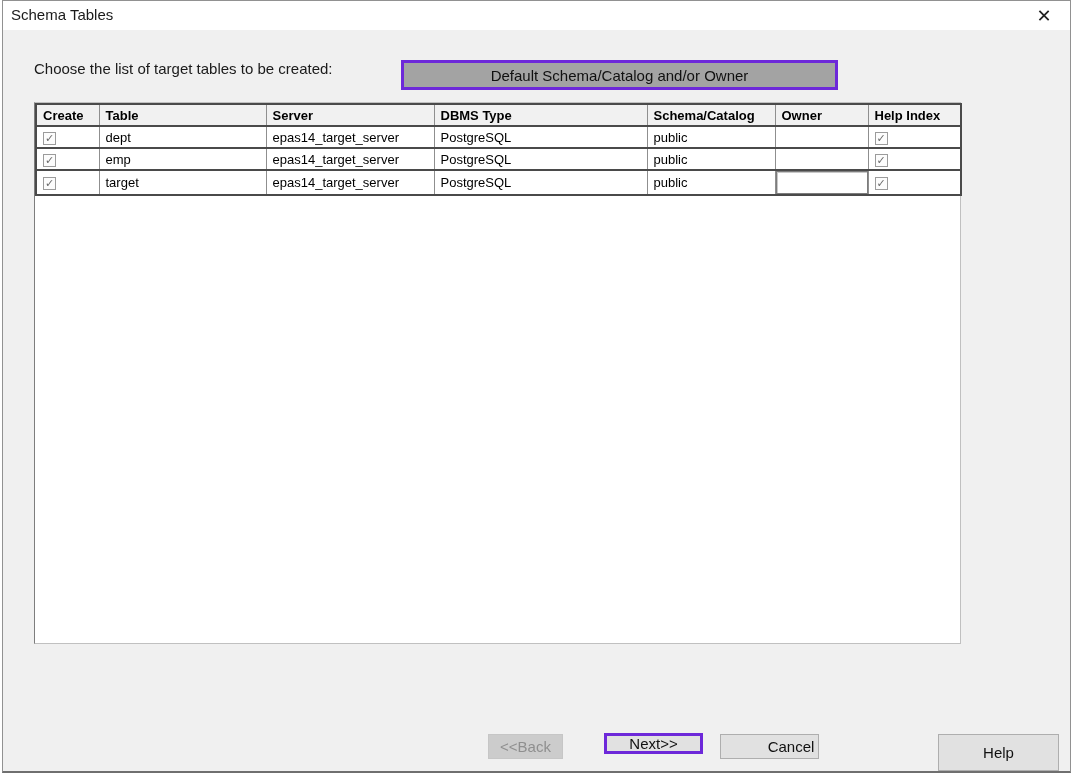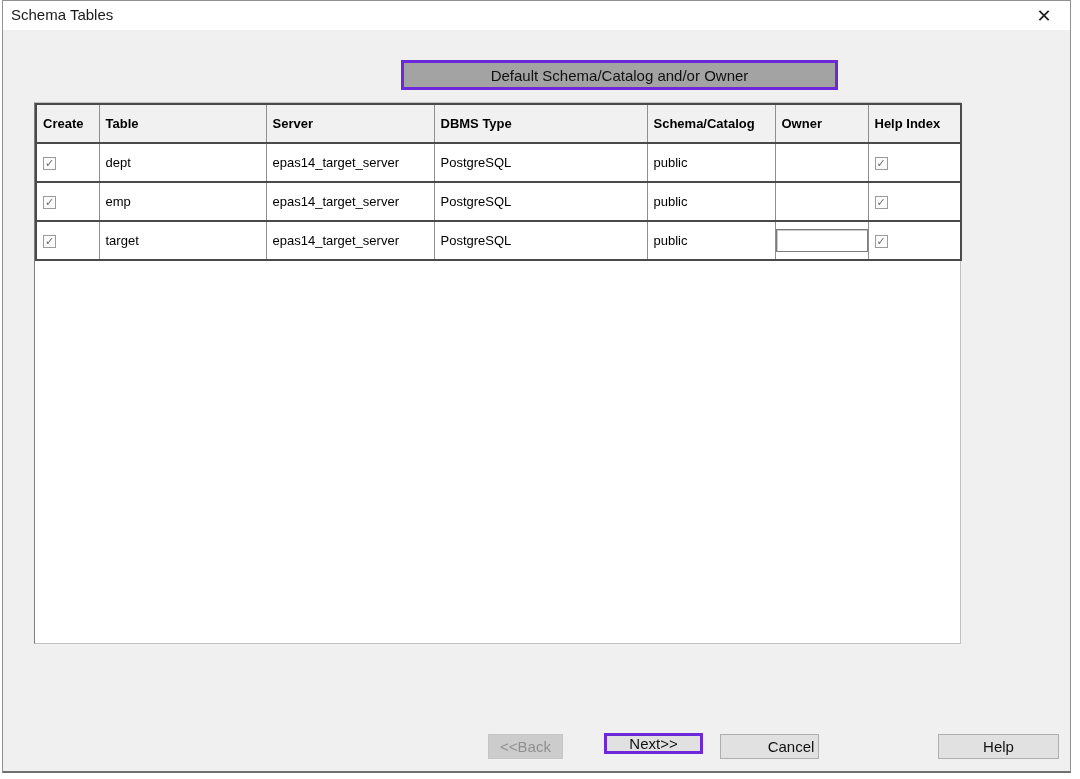--- a/index.html
+++ b/index.html
@@ -22,21 +22,21 @@
                  background:#a3a3a3; border:3px solid #6d28d9; font-size:15px; color:#111111;
                  font-family:"Liberation Sans", sans-serif; }
 
   
   .table-panel { position:absolute; left:31px; top:101px; width:927px; height:542px;
                  background:#ffffff; border:1px solid #c0c0c0; border-left:1px solid #7d7d7d; }
   table { border-collapse:collapse; table-layout:fixed; width:925px;
           font-size:13px; color:#000000; }
   table { border:2px solid #4a4a4a; }
   th, td { border-bottom:2px solid #4a4a4a; border-left:1px solid #8f8f8f;
-           padding:2px 6px; height:39px; overflow:hidden; white-space:nowrap;
+           padding:2px 6px; height:22px; overflow:hidden; white-space:nowrap;
            text-align:left; vertical-align:middle; }
   th:first-child, td:first-child { border-left:none; }
   th { background:#f1f1f1; font-weight:bold; }
 
   .checkbox { display:inline-block; width:13px; height:13px; background:#fcfcfc;
               border:1px solid #9b9b9b; text-align:center; vertical-align:middle; }
   .checkbox .check { display:block; font-size:11px; line-height:11px; color:#6a6a6a; }
 
   td.editing { padding:0; }
   .cell-editor { width:100%; height:23px; background:#ffffff;
@@ -44,33 +44,34 @@
 
   
   .btn { position:absolute; font-size:15px; font-family:"Liberation Sans", sans-serif;
          display:flex; align-items:center; justify-content:center; color:#111111; }
   .btn-back   { left:485px; top:733px; width:75px;  height:25px; background:#cccccc;
                 border:1px solid #c6c6c6; color:#8f8f8f; }
   .btn-next   { left:601px; top:732px; width:99px;  height:21px; background:#e1e1e1;
                 border:3px solid #6d28d9; }
   .btn-cancel { left:717px; top:733px; width:99px;  height:25px; background:#e1e1e1;
                 border:1px solid #aeaeae;padding-left:43px; }
-  .btn-help   { left:935px; top:733px; width:121px; height:25px; background:#e1e1e1;
+  .btn-help   { left:935px; top:733px; width:121px; height:37px; background:#e1e1e1;
                 border:1px solid #aeaeae; }
 </style>
 </head>
 <body>
 
 <div class="dialog">
 
   <div class="titlebar">
     <span class="title">Schema Tables</span>
     <span class="close">✕</span>
   </div>
 
+  <div class="instruction">Choose the list of target tables to be created:</div>
 
   <button class="default-btn">Default Schema/Catalog and/or Owner</button>
 
   <div class="table-panel">
     <table>
       <colgroup>
         <col style="width:63px">
           <col style="width:167px">
           <col style="width:168px">
         <col style="width:213px">

